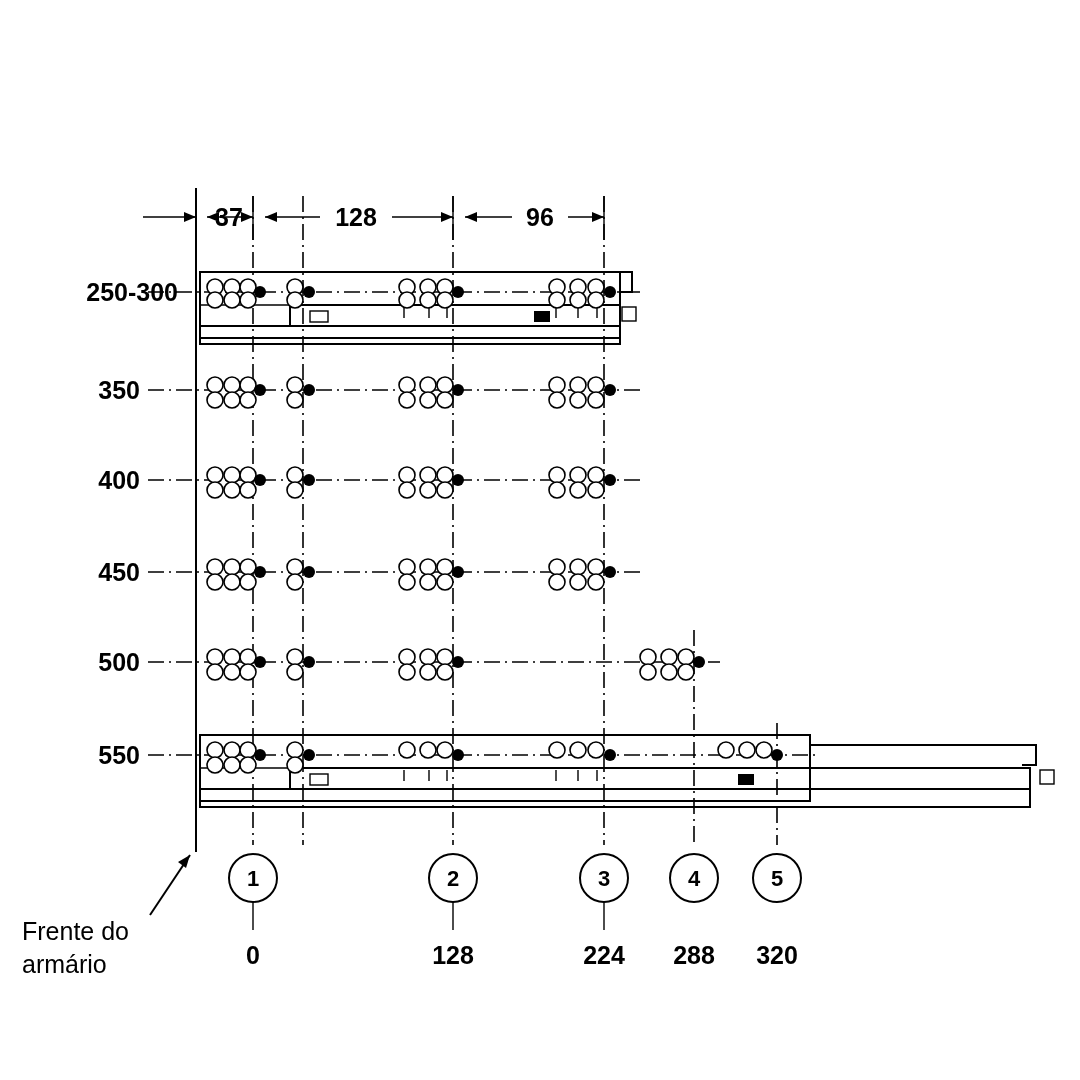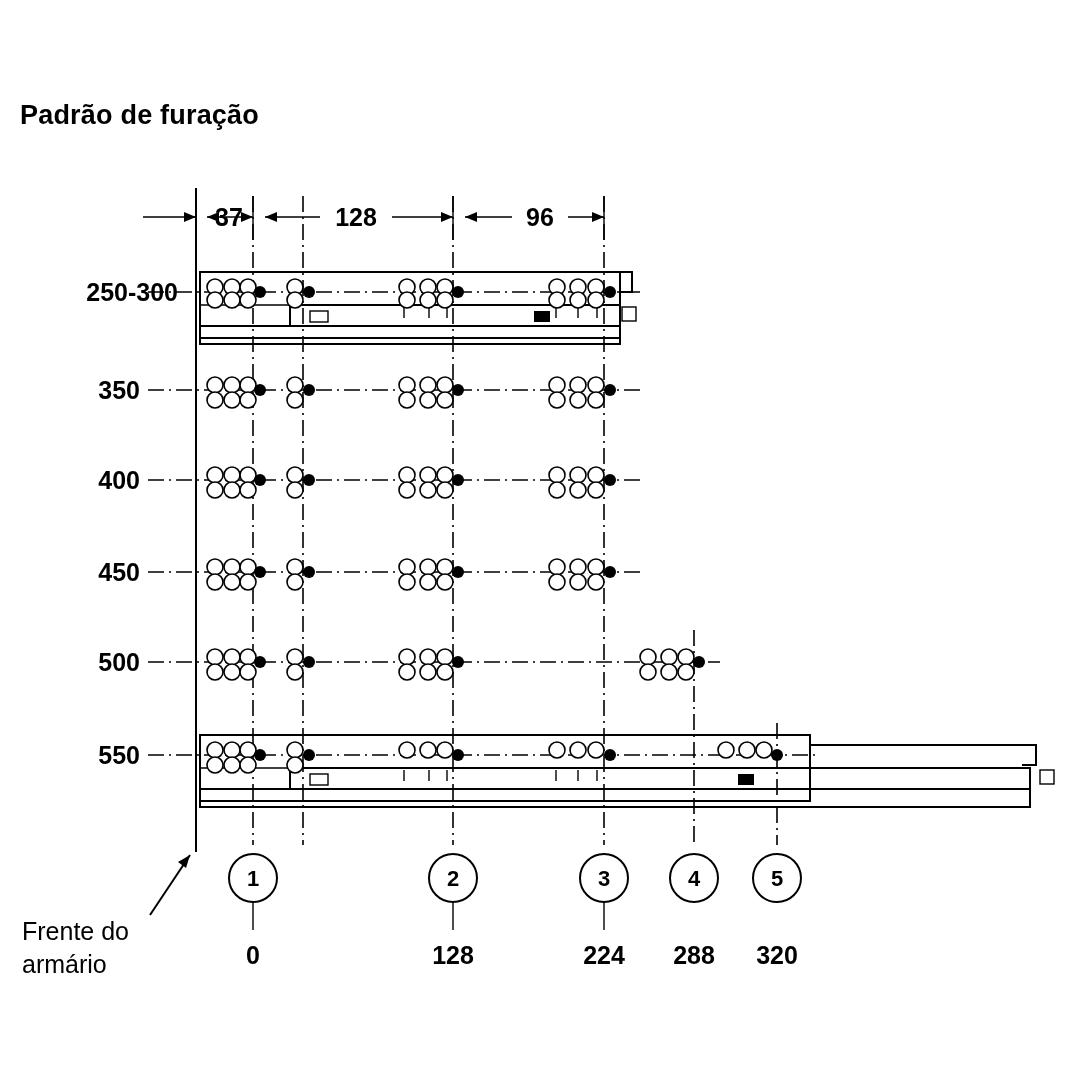--- a/index.html
+++ b/index.html
@@ -75,21 +75,20 @@
   }
   .hole-fill {
     fill: #000;
   }
 </style>
 </head>
 <body>
 
 <div id="stage">
 
-  <div id="title">Padrão de furação</div>
 
   <svg id="drawing" viewBox="0 0 1080 1080">
 
     <line class="solid" x1="196" y1="188" x2="196" y2="852"></line>
 
     <line class="dashdot" x1="253" y1="196" x2="253" y2="845"></line>
     <line class="dashdot" x1="303" y1="196" x2="303" y2="845"></line>
     <line class="dashdot" x1="453" y1="196" x2="453" y2="845"></line>
     <line class="dashdot" x1="604" y1="196" x2="604" y2="845"></line>
     <line class="dashdot" x1="694" y1="630" x2="694" y2="845"></line>

